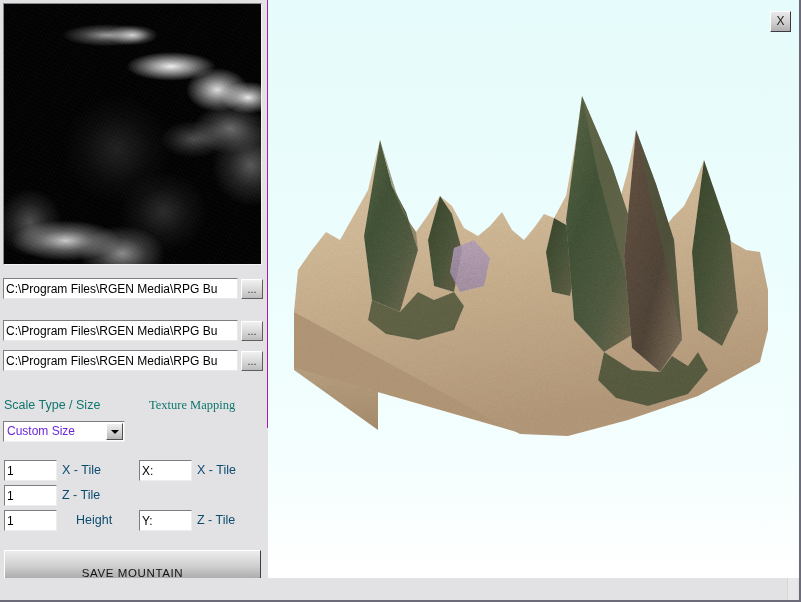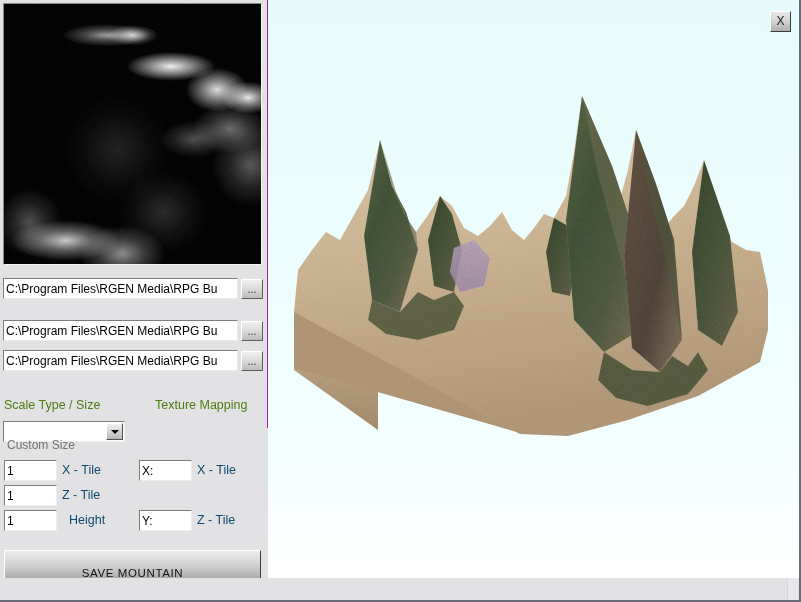--- a/index.html
+++ b/index.html
@@ -126,41 +126,41 @@
     text-align: center;
     cursor: default;
     padding: 0;
   }
 
   
   .section-label {
     position: absolute;
     font-family: "Liberation Sans", sans-serif;
     font-size: 12.5px;
-    color: #4d7c0f;
+    color: #0f766e;
     white-space: nowrap;
   }
 
   
   .combo {
     position: absolute;
     height: 21px;
     box-sizing: border-box;
     background: #ffffff;
     border-top: 1px solid #7d7d7d;
     border-left: 1px solid #7d7d7d;
     border-right: 1px solid #efefef;
     border-bottom: 1px solid #efefef;
   }
   .combo-text {
     position: absolute;
     left: 3px;
-    top: 16px;
+    top: 2px;
     font-size: 12px;
-    color: #737373;
+    color: #6d28d9;
     white-space: nowrap;
   }
   .combo-arrow {
     position: absolute;
     right: 1px;
     top: 1px;
     width: 17px;
     height: 17px;
     box-sizing: border-box;
     background: linear-gradient(180deg, #f0f0f0 0%, #d6d6d6 50%, #b8b8b8 100%);
@@ -319,36 +319,36 @@
       <input class="path-input" type="text" value="C:\Program Files\RGEN Media\RPG Bu" style="">
       <button class="browse-btn">...</button>
     </div>
 
     <div class="path-row" style="top:350px;">
       <input class="path-input" type="text" value="C:\Program Files\RGEN Media\RPG Bu" style="">
       <button class="browse-btn">...</button>
     </div>
 
     <div class="section-label" style="left:4px; top:398px;">Scale Type / Size</div>
-    <div class="section-label" style="left:155px; top:398px;">Texture Mapping</div>
+    <div class="section-label" style="left:149px; top:398px;font-family:Liberation Serif, serif;">Texture Mapping</div>
 
     <div class="combo" style="left:3px; top:421px; width:122px;">
       <span class="combo-text">Custom Size</span>
       <span class="combo-arrow"></span>
     </div>
 
 
     <input class="small-field" style="left: 4px; top: 460px;" type="text" value="1">
     <div class="field-label" style="left:62px; top:463px;">X - Tile</div>
 
     <input class="small-field" style="left: 4px; top: 485px;" type="text" value="1">
     <div class="field-label" style="left:62px; top:488px;">Z - Tile</div>
 
     <input class="small-field" style="left: 4px; top: 510px;" type="text" value="1">
-    <div class="field-label" style="left:69px; top:513px;">Height</div>
+    <div class="field-label" style="left:76px; top:513px;">Height</div>
 
     <input class="small-field" style="left: 139px; top: 460px;" type="text" value="X:">
     <div class="field-label" style="left:197px; top:463px;">X - Tile</div>
 
     <input class="small-field" style="left: 139px; top: 510px;" type="text" value="Y:">
     <div class="field-label" style="left:197px; top:513px;">Z - Tile</div>
 
     <button class="save-btn">SAVE MOUNTAIN</button>
   </div>
 

